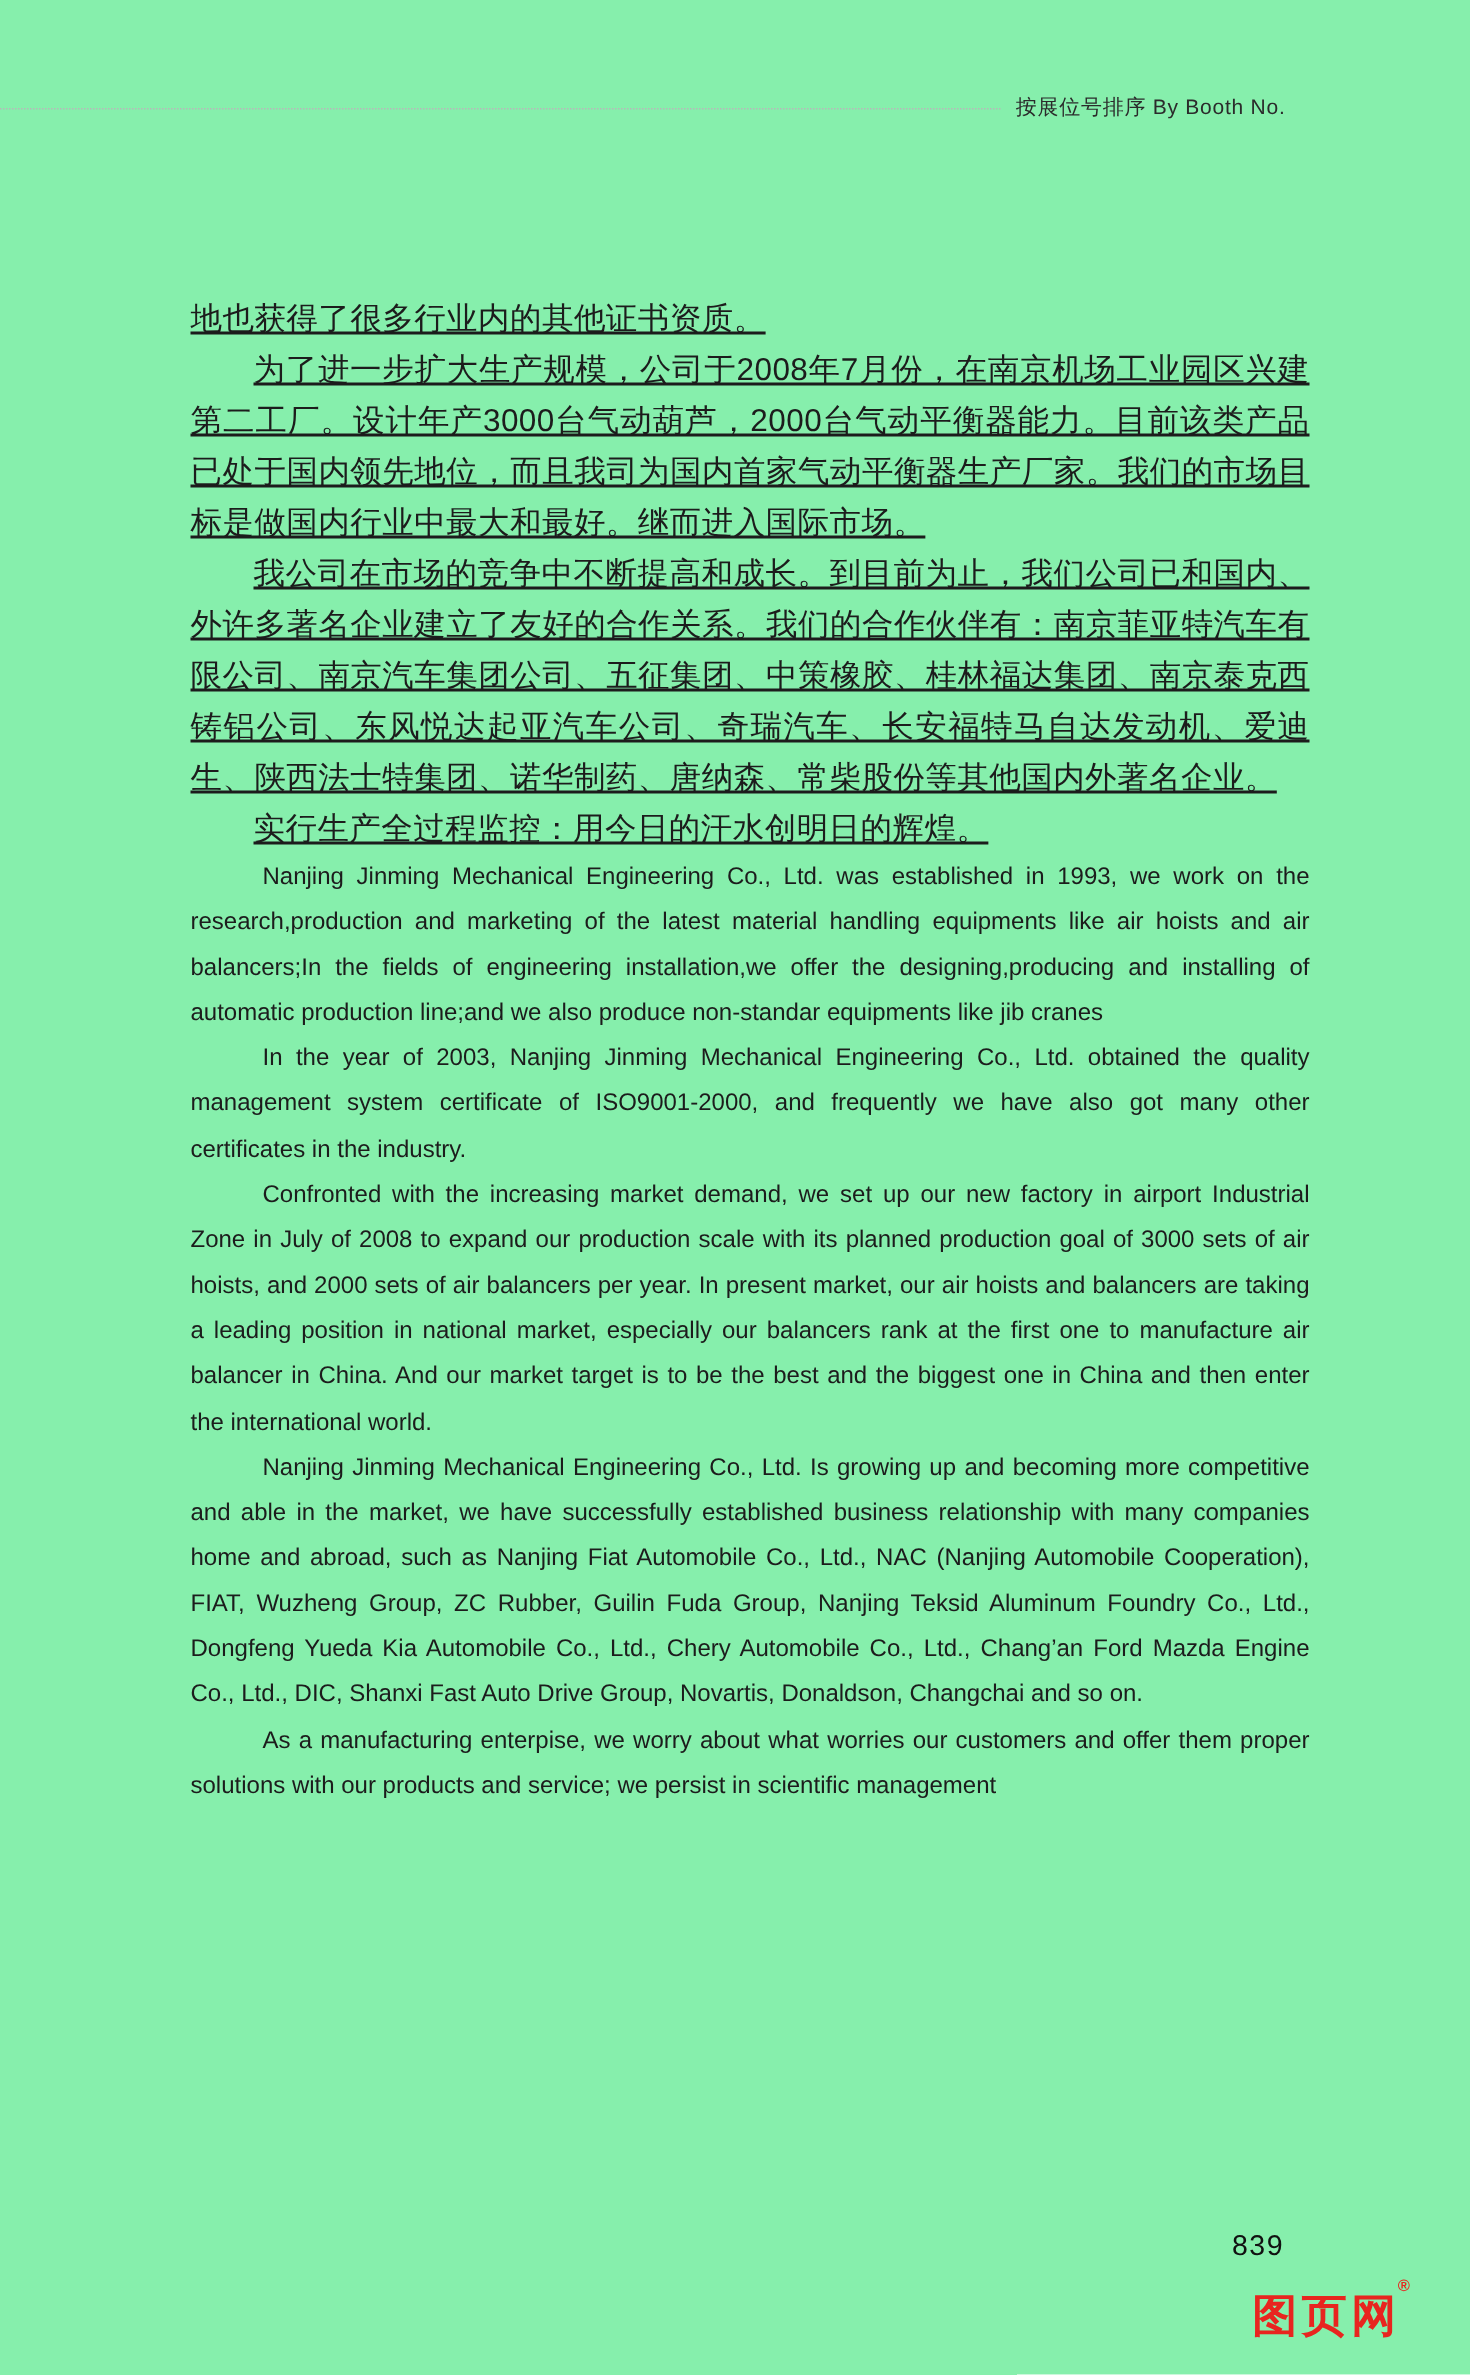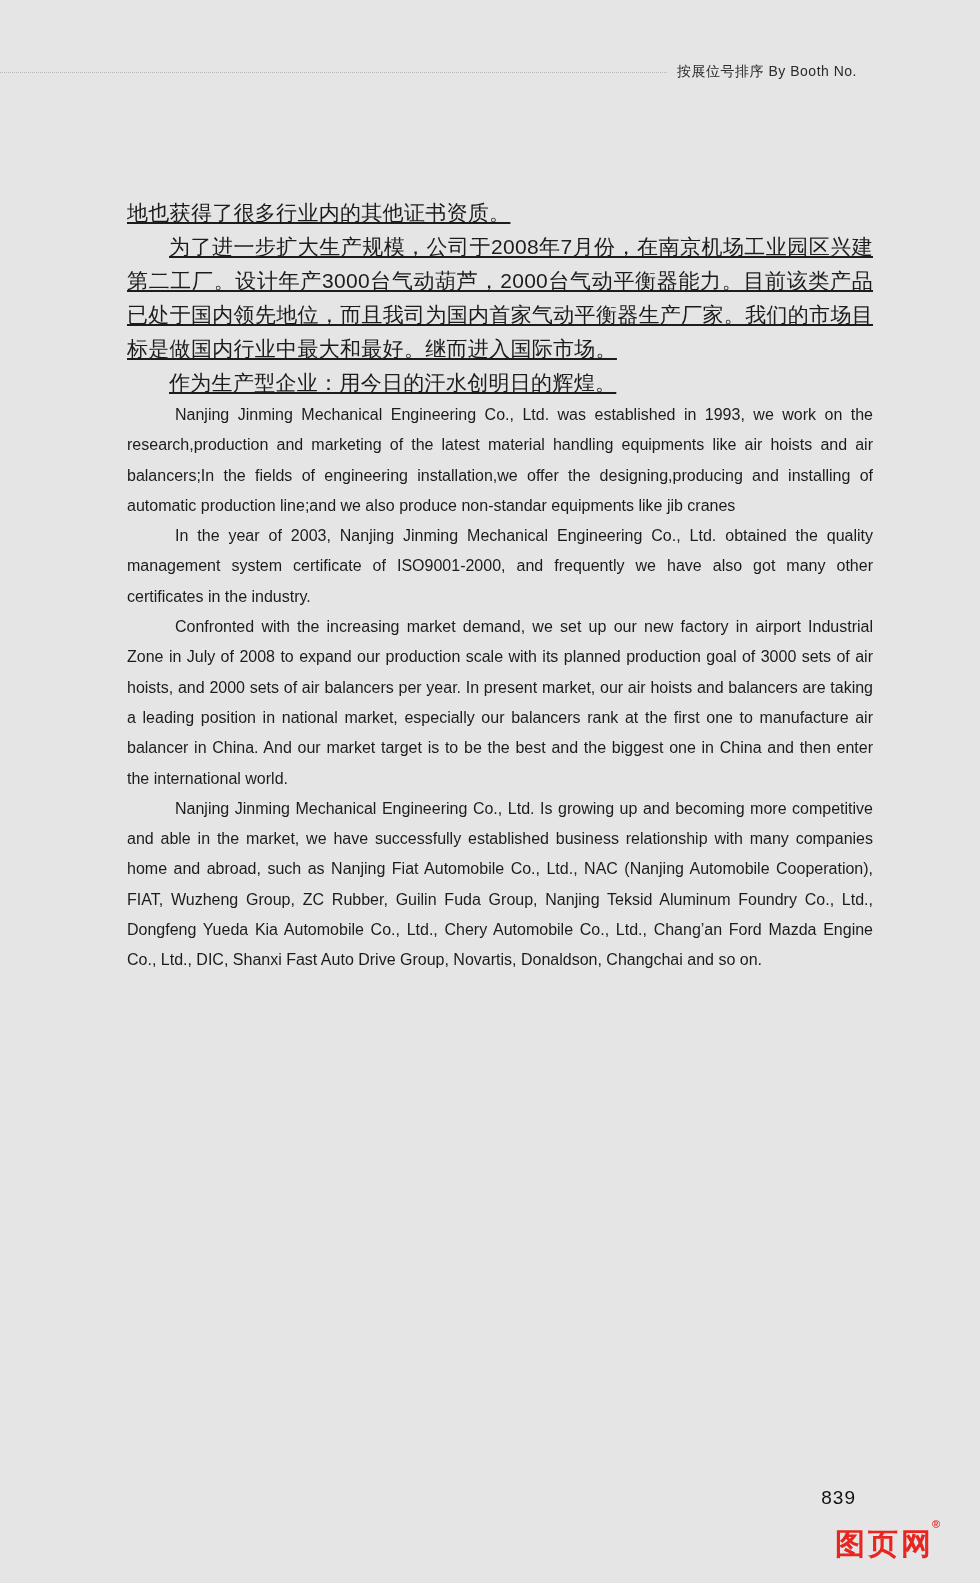--- a/index.html
+++ b/index.html
@@ -1,21 +1,21 @@
 <!DOCTYPE html>
 <html><head>
 <meta charset="utf-8">
 <style>
   * { margin: 0; padding: 0; box-sizing: border-box; }
   html, body { background: #ffffff; }
   .page {
     position: relative;
     width: 980px;
     height: 1583px;
-    background: #e5e5e5;
+    background: #86efac;
     overflow: hidden;
     font-family: "Liberation Sans", "DejaVu Sans", sans-serif;
     color: #1c1c1c;
   }
   .header {
     position: absolute;
     top: 63px;
     left: 0;
     right: 0;
     display: flex;
@@ -87,25 +87,27 @@
 <div class="page">
 
   <div class="header">
     <div class="rule"></div>
     <div class="label">按展位号排序 By Booth No.</div>
   </div>
 
   <div class="content">
     <p class="zh">地也获得了很多行业内的其他证书资质。</p>
     <p class="zh indent-zh">为了进一步扩大生产规模，公司于2008年7月份，在南京机场工业园区兴建第二工厂。设计年产3000台气动葫芦，2000台气动平衡器能力。目前该类产品已处于国内领先地位，而且我司为国内首家气动平衡器生产厂家。我们的市场目标是做国内行业中最大和最好。继而进入国际市场。</p>
-    <p class="zh indent-zh">作为生产型企业：用今日的汗水创明日的辉煌。</p>
+    <p class="zh indent-zh">我公司在市场的竞争中不断提高和成长。到目前为止，我们公司已和国内、外许多著名企业建立了友好的合作关系。我们的合作伙伴有：南京菲亚特汽车有限公司、南京汽车集团公司、五征集团、中策橡胶、桂林福达集团、南京泰克西铸铝公司、东风悦达起亚汽车公司、奇瑞汽车、长安福特马自达发动机、爱迪生、陕西法士特集团、诺华制药、唐纳森、常柴股份等其他国内外著名企业。</p>
+    <p class="zh indent-zh">实行生产全过程监控：用今日的汗水创明日的辉煌。</p>
     <p class="en indent-en">Nanjing Jinming Mechanical Engineering Co., Ltd. was established in 1993, we work on the research,production and marketing of the latest material handling equipments like air hoists and air balancers;In the fields of engineering installation,we offer the designing,producing and installing of automatic production line;and we also produce non-standar equipments like jib cranes</p>
     <p class="en indent-en">In the year of 2003, Nanjing Jinming Mechanical Engineering Co., Ltd. obtained the quality management system certificate of ISO9001-2000, and frequently we have also got many other certificates in the industry.</p>
     <p class="en indent-en">Confronted with the increasing market demand, we set up our new factory in airport Industrial Zone in July of 2008 to expand our production scale with its planned production goal of 3000 sets of air hoists, and 2000 sets of air balancers per year. In present market, our air hoists and balancers are taking a leading position in national market, especially our balancers rank at the first one to manufacture air balancer in China. And our market target is to be the best and the biggest one in China and then enter the international world.</p>
     <p class="en indent-en">Nanjing Jinming Mechanical Engineering Co., Ltd. Is growing up and becoming more competitive and able in the market, we have successfully established business relationship with many companies home and abroad, such as Nanjing Fiat Automobile Co., Ltd., NAC (Nanjing Automobile Cooperation), FIAT, Wuzheng Group, ZC Rubber, Guilin Fuda Group, Nanjing Teksid Aluminum Foundry Co., Ltd., Dongfeng Yueda Kia Automobile Co., Ltd., Chery Automobile Co., Ltd., Chang’an Ford Mazda Engine Co., Ltd., DIC, Shanxi Fast Auto Drive Group, Novartis, Donaldson, Changchai and so on.</p>
+    <p class="en indent-en">As a manufacturing enterpise, we worry about what worries our customers and offer them proper solutions with our products and service; we persist in scientific management</p>
   </div>
 
   <div class="page-number">839</div>
 
   <div class="watermark">
     <span>图页网</span><span class="reg">®</span>
   </div>
 
 </div>
 

